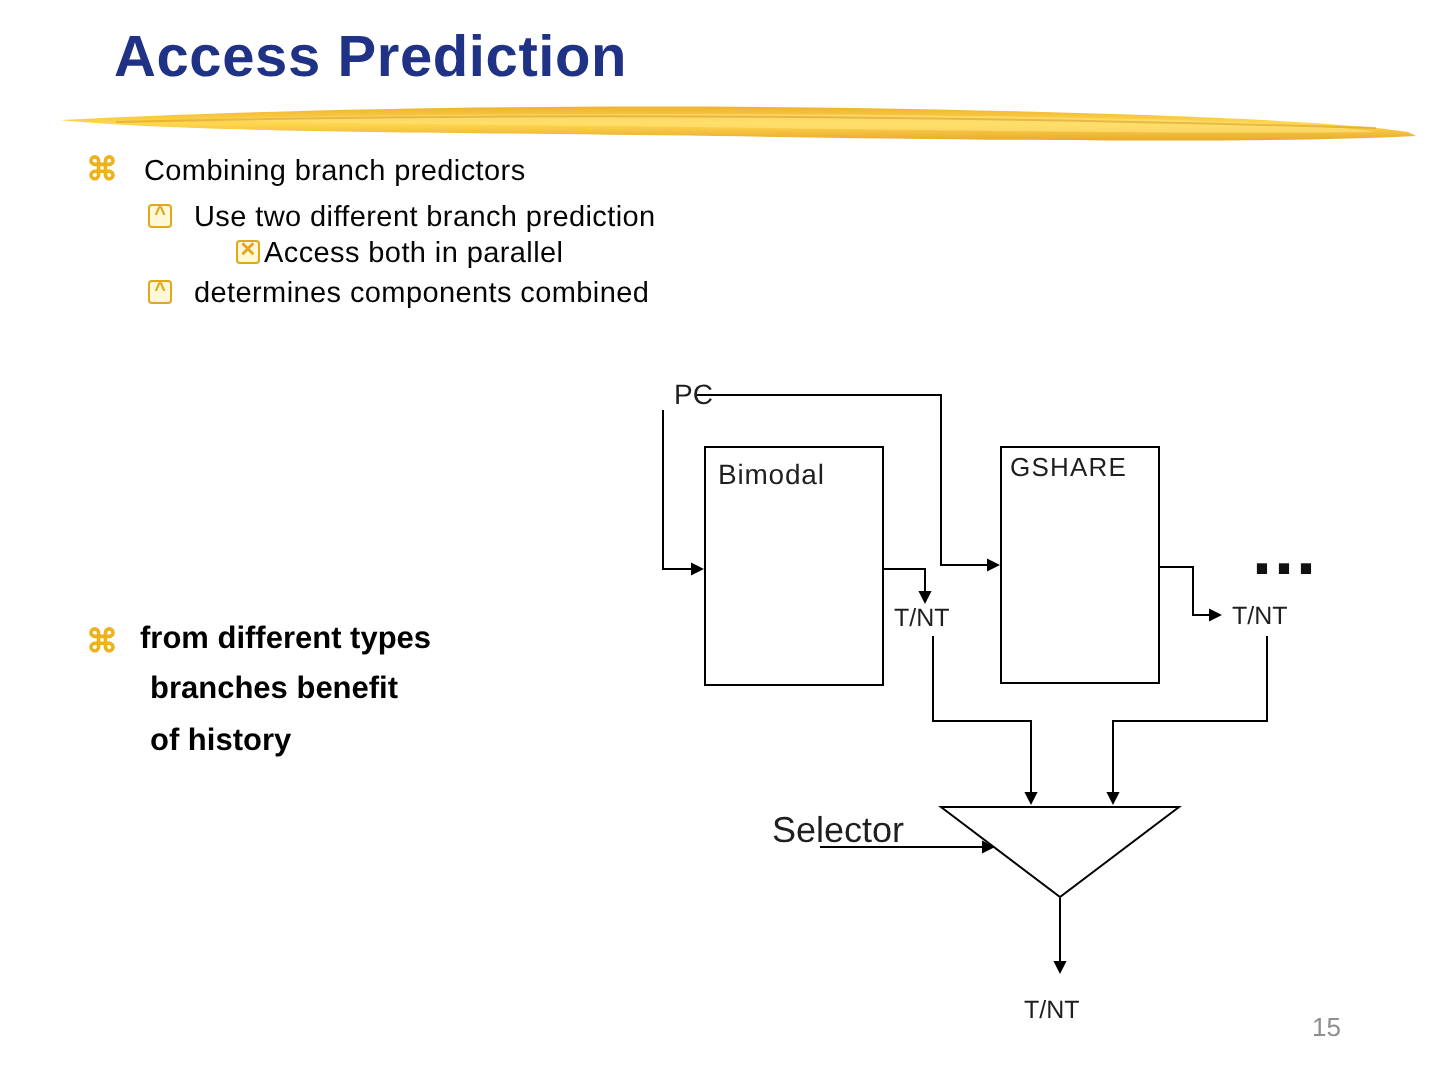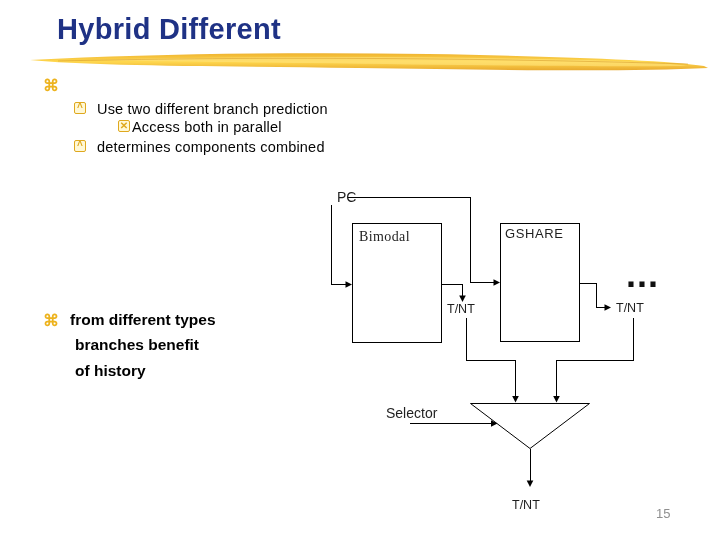--- a/index.html
+++ b/index.html
@@ -32,57 +32,58 @@
   
   .note-bullet{left:43px;top:311px;font-size:16px;font-weight:700;color:#edb31e;}
   .note{left:70px;top:307px;font-size:15.5px;font-weight:700;line-height:25.4px;
         color:#000;white-space:nowrap;}
   .note .nline{display:block;}
   .note .nline + .nline{padding-left:5px;}
 
   
   .dlabel{position:absolute;color:#1f1f1f;white-space:nowrap;}
   .lab-pc{left:317px;top:189px;font-size:14px;margin-left:20px;}
-  .lab-bimodal{left:359px;top:229px;font-size:14px;letter-spacing:0.4px;font-family:Liberation Serif, serif;}
+  .lab-bimodal{left:359px;top:229px;font-size:14px;letter-spacing:0.4px;}
   .lab-gshare{left:505px;top:226px;font-size:13px;letter-spacing:0.6px;}
   .lab-tnt-left{left:447px;top:302px;font-size:12.5px;}
   .lab-tnt-right{left:616px;top:301px;font-size:12.5px;}
-  .lab-selector{left:386px;top:405px;font-size:14px;}
+  .lab-selector{left:386px;top:405px;font-size:18px;}
   .lab-tnt-bottom{left:512px;top:498px;font-size:12.5px;}
   .lab-ellipsis{left:626px;top:257px;font-size:36px;font-weight:700;letter-spacing:1px;
                 line-height:1;color:#111;}
   .lab-page{left:656px;top:506px;font-size:13px;color:#8f8f8f;}
 
   svg .wire{fill:none;stroke:#000;stroke-width:1;shape-rendering:crispEdges;}
   svg .boxr{fill:#ffffff;stroke:#000;stroke-width:1;shape-rendering:crispEdges;}
   svg .ah{fill:#000;stroke:none;}
   svg .mux{fill:#ffffff;stroke:#000;stroke-width:1;}
 </style>
 </head>
 <body>
 
 <div class="slide">
 
-  <h1 class="title">Hybrid Different</h1>
+  <h1 class="title">Access Prediction</h1>
 
   <svg class="brush" width="682" height="30" viewBox="0 0 682 30">
     <defs>
       <linearGradient id="gg" x1="0" y1="0" x2="0" y2="1">
         <stop offset="0" stop-color="#eeb22f"></stop>
         <stop offset="0.5" stop-color="#ffd84f"></stop>
         <stop offset="1" stop-color="#e8a92e"></stop>
       </linearGradient>
     </defs>
     <path fill="url(#gg)" d="M2,13 C120,7 260,5 400,7 C520,9 640,13 676,19 L680,21 C600,25 470,23 330,21 C180,19 60,19 2,13 Z"></path>
     <path fill="#ffe27a" opacity="0.65" d="M60,13 C200,9 400,9 560,13 C620,15 650,17 660,19 C560,20 420,18 280,16 C180,15 100,14 60,13 Z"></path>
     <path fill="none" stroke="#d69a2b" stroke-width="1" opacity="0.55" d="M30,14 C200,10 420,10 660,17"></path>
   </svg>
 
   <div class="row b1">
     <span class="glyph1">⌘</span>
+    <span class="btext">Combining branch predictors</span>
   </div>
 
   <div class="row b2">
     <span class="box-bullet">
         <i>^</i>
       </span>
     <span class="btext">Use two different branch prediction</span>
   </div>
 
   <div class="row b3">

